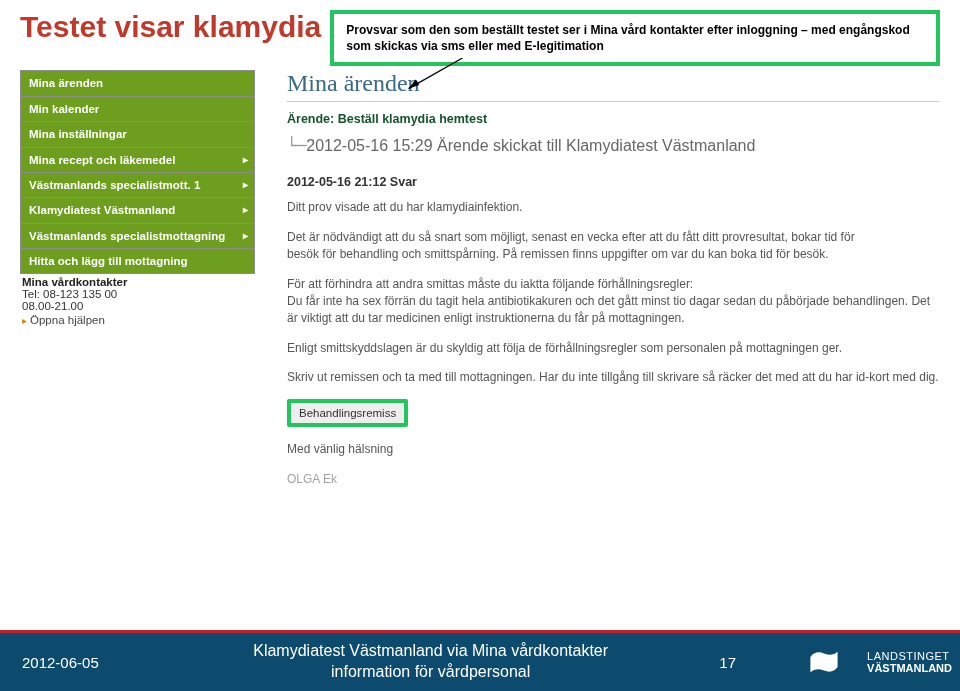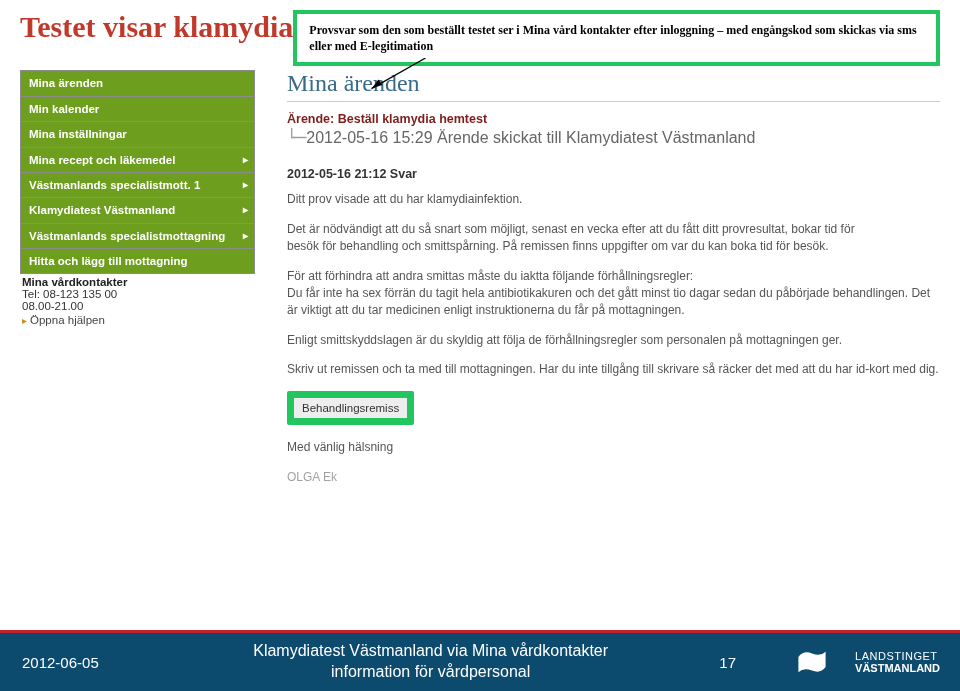--- a/index.html
+++ b/index.html
@@ -9,21 +9,21 @@
     height: 691px;
     background: #fff;
     position: relative;
     overflow: hidden;
   }
   .slide {
     padding: 10px 20px 0 20px;
     height: 640px;
     position: relative;
   }
-  .title-bar-row { display: flex; align-items: flex-start; gap: 0; font-family: Liberation Serif, serif; }
+  .title-bar-row { display: flex; align-items: flex-start; gap: 9px; }
   .page-title {
     font-size: 30px;
     font-weight: bold;
     color: #c0392b;
     margin-bottom: 6px;
     white-space: nowrap;
   }
   .callout {
     border: 4px solid #22c55e;
     background: #fff;
@@ -76,31 +76,31 @@
 
   .content { flex: 1; padding: 0 0 0 20px; font-size: 12px; color: #444; }
   .content-heading {
     font-family: Georgia, 'Times New Roman', serif;
     color: #3a6a88;
     font-size: 24px;
     border-bottom: 1px solid #ccc;
     padding-bottom: 4px;
     margin-bottom: 10px;
   }
-  .case-title { font-weight: bold; color: #7f1d1d; font-size: 12.5px; margin-bottom: 2px; }
+  .case-title { font-weight: bold; color: #14532d; font-size: 12.5px; margin-bottom: 10px; }
   .tree-line { color: #666; font-size: 16px; margin-bottom: 20px; }
   .tree-line .branch { color: #999; font-family: monospace; }
 
   .svar-head { font-weight: bold; color: #333; margin-bottom: 10px; font-size: 12.5px; }
   .svar-body { color: #555; line-height: 1.45; font-size: 12px; }
   .svar-body p { margin-bottom: 12px; }
 
   .btn {
     display: inline-block;
-    border: 7px solid #22c55e;
+    border: 4px solid #22c55e;
     background: #eee;
     padding: 2px 8px;
     font-size: 11.5px;
     color: #333;
     border-radius: 2px;
   }
 
   .footer-bar {
     position: absolute;
     left: 0; right: 0; bottom: 0;
@@ -111,21 +111,21 @@
     color: #fff;
   }
   .footer-red-line {
     position: absolute;
     left: 0; right: 0; bottom: 58px;
     height: 3px;
     background: #c0212d;
   }
   .footer-date { width: 150px; padding-left: 22px; font-size: 15px; }
   .footer-center { flex: 1; text-align: center; font-size: 16px; line-height: 1.3; }
-  .footer-right { width: 200px; display: flex; align-items: center; justify-content: flex-end; padding-right: 20px; gap: 26px; }
+  .footer-right { width: 200px; display: flex; align-items: center; justify-content: flex-end; padding-right: 8px; gap: 26px; }
   .footer-num { font-size: 15px; margin-left: 8px; margin-right: 24px; }
   .logo-shape {
     width: 34px; height: 34px;
     display:inline-block;
   }
   .logo-text { font-size: 11px; line-height:1.1; font-weight:bold; }
   .logo-text .l1 { font-weight: normal; letter-spacing: 0.5px;}
 </style>
 </head>
 <body>

